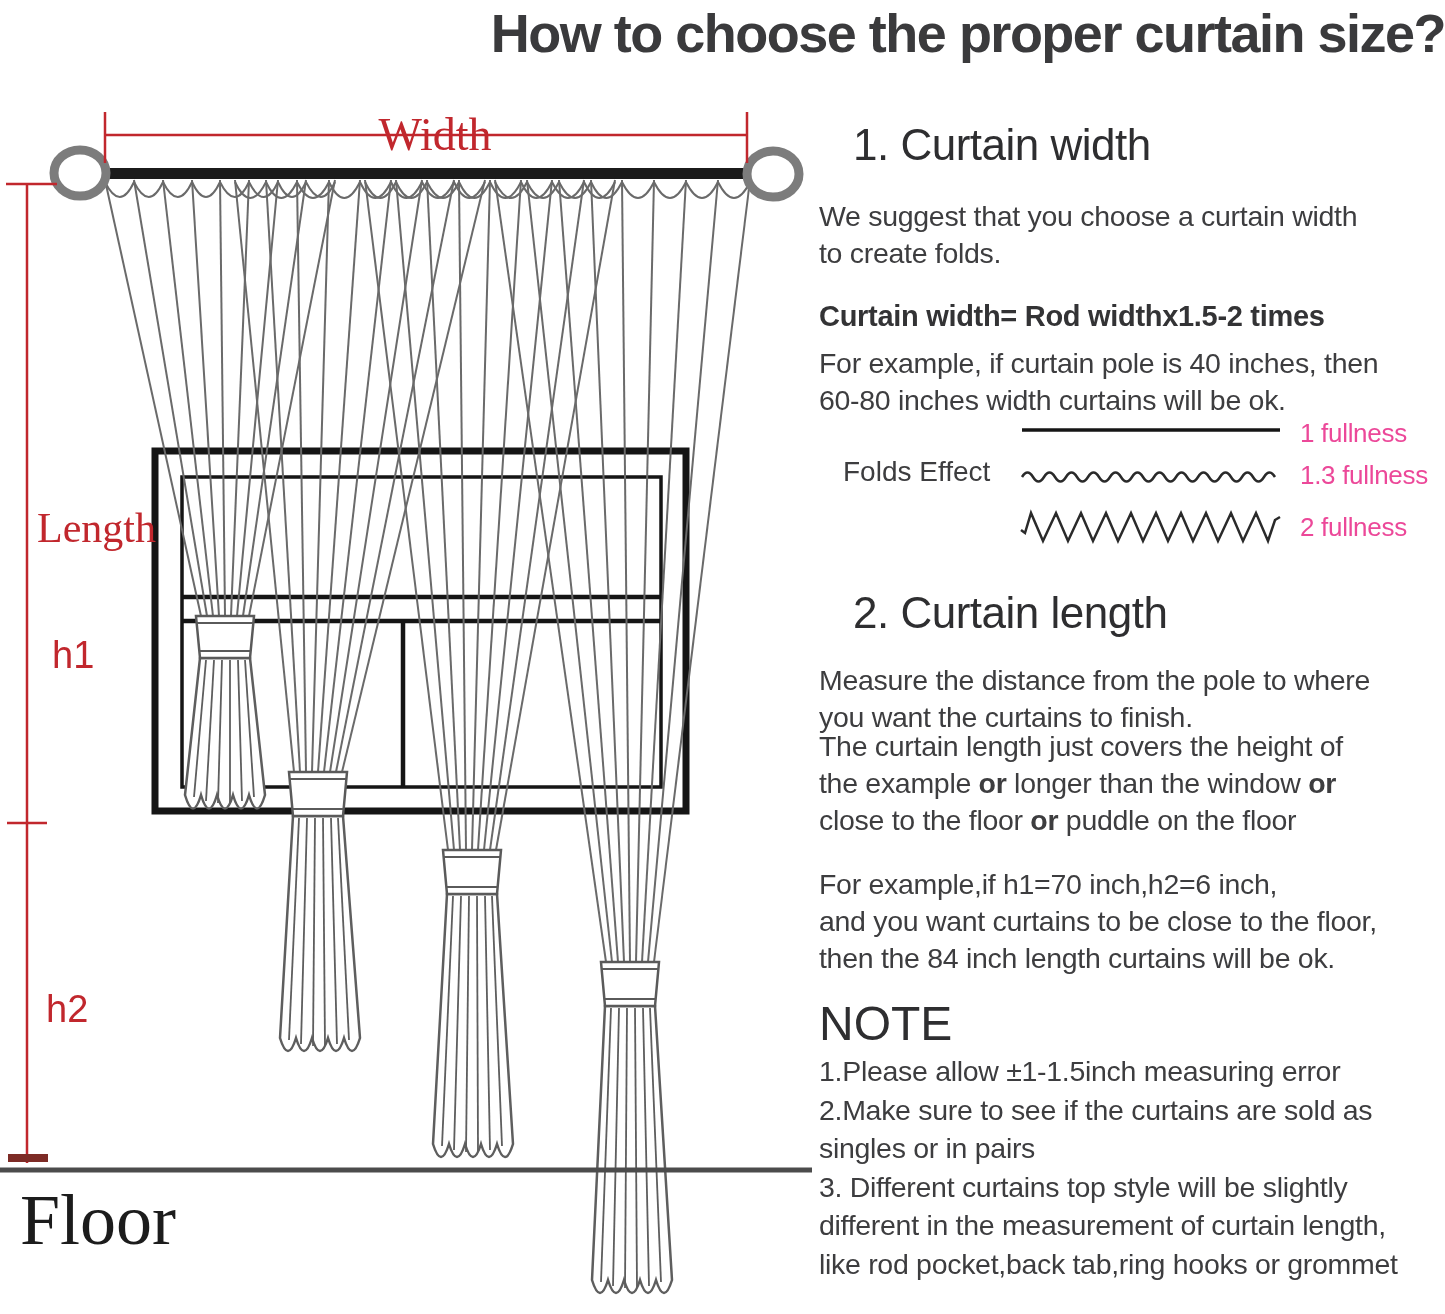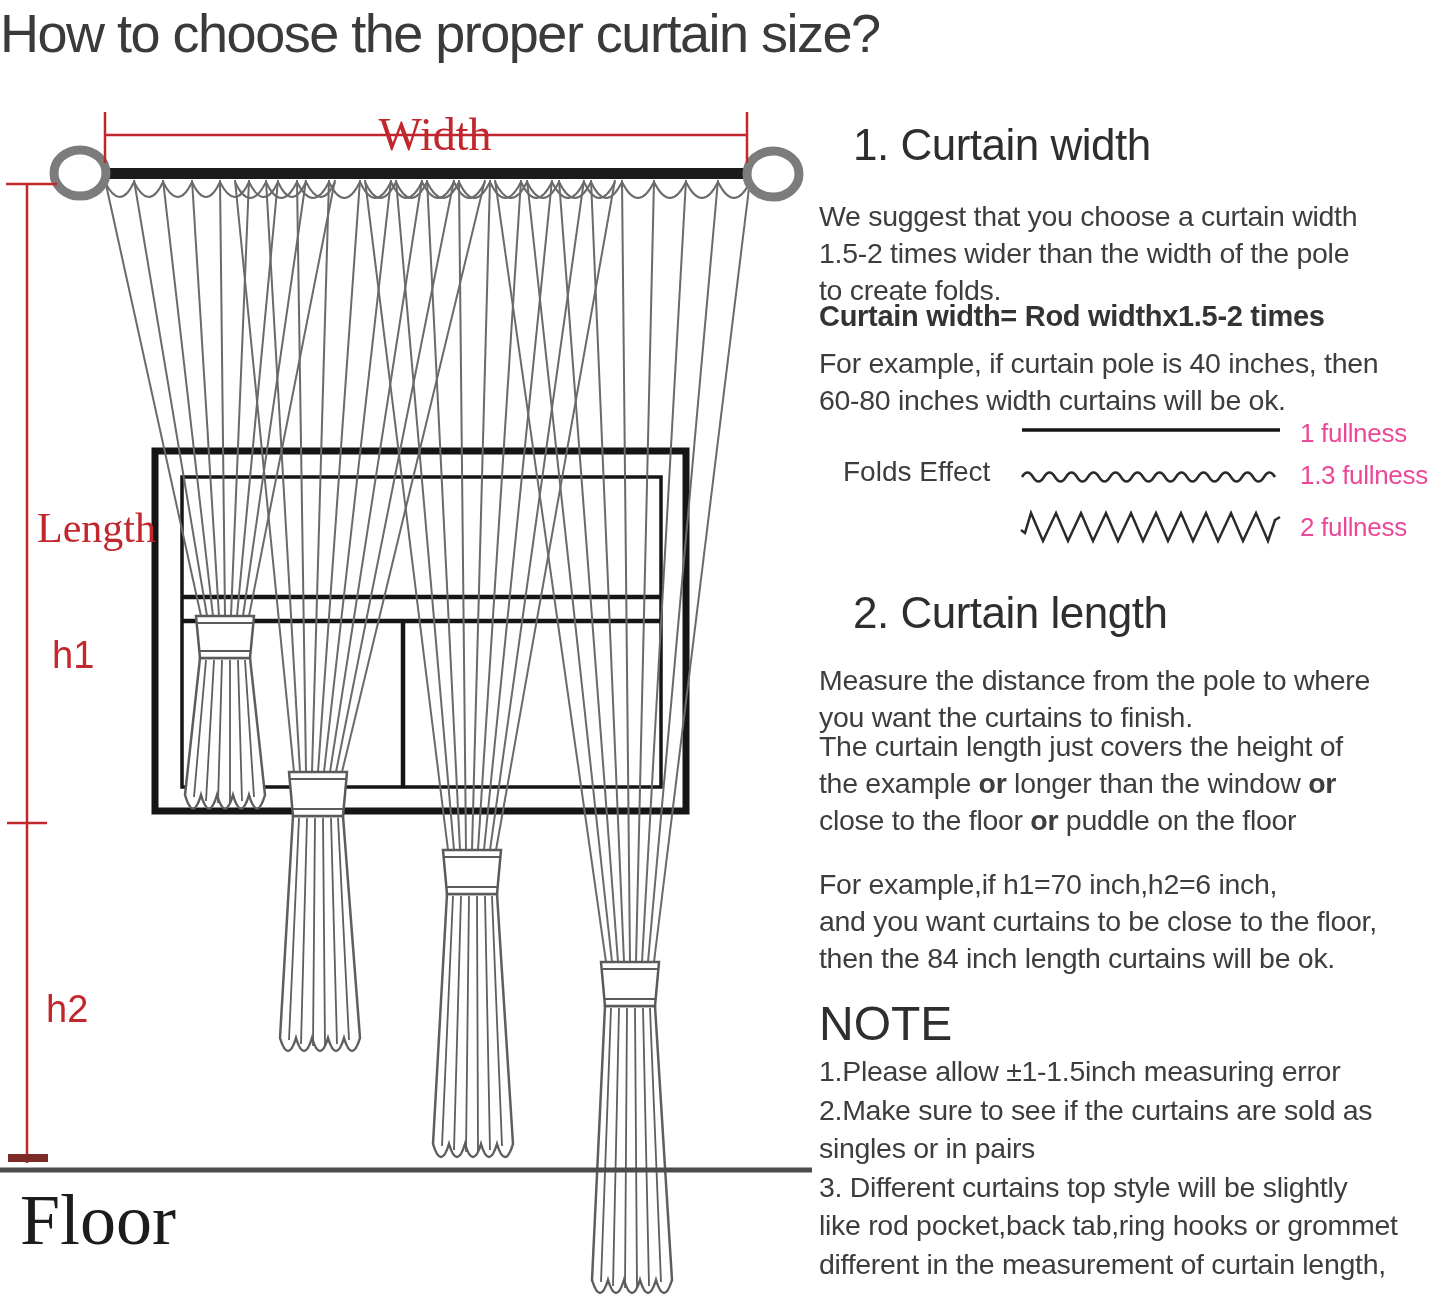--- a/index.html
+++ b/index.html
@@ -1,20 +1,20 @@
 <!DOCTYPE html>
 <html><head>
 <meta charset="utf-8">
 <style>
   html,body{margin:0;padding:0;background:#ffffff;}
   #stage{position:relative;width:1445px;height:1314px;background:#ffffff;overflow:hidden;
          font-family:"Liberation Sans","DejaVu Sans",sans-serif;}
   
-  .title{position:absolute;top:2px;left:0;width:1445px;text-align:left;
-         font-size:54px;font-weight:400;letter-spacing:-1.5px;color:#3a3a3c;white-space:nowrap;}
+  .title{position:absolute;top:2px;left:0;width:1445px;text-align:right;
+         font-size:54px;font-weight:700;letter-spacing:-1.5px;color:#3a3a3c;white-space:nowrap;}
   
   .abs{position:absolute;white-space:nowrap;}
   .sec-head{font-size:44px;color:#2e2e30;letter-spacing:-0.5px;}
   .body-block div{font-size:28.5px;line-height:37px;color:#3d3d3f;letter-spacing:-0.3px;white-space:nowrap;}
   .body-block .seg{white-space:pre;}
   .bold{font-weight:bold;}
   .formula{font-size:29px;font-weight:bold;color:#333335;letter-spacing:-0.3px;}
   .folds-label{font-size:28px;color:#3d3d3f;}
   .fullness-label{font-size:26px;color:#ec4899;letter-spacing:-0.3px;}
   .note-head{font-size:48px;color:#2e2e30;letter-spacing:0px;}
@@ -185,21 +185,20 @@
     <text class="dim-serif" x="37" y="542" font-size="42">Length</text>
     <text class="dim-sans" x="52" y="668" font-size="38">h1</text>
     <text class="dim-sans" x="46" y="1022" font-size="38">h2</text>
     <text class="floor-serif" x="20" y="1244" font-size="72">Floor</text>
   </svg>
 
   <div class="abs sec-head" style="left:853px;top:120px;">1. Curtain width</div>
 
   <div class="abs body-block" style="left:819px;top:198px;">
     <div>We suggest that you choose a curtain width</div>
-    <div>1.5-2 times wider than the width of the pole</div>
     <div>to create folds.</div>
   </div>
 
   <div class="abs formula" style="left:819px;top:300px;">Curtain width= Rod widthx1.5-2 times</div>
 
   <div class="abs body-block" style="left:819px;top:345px;">
     <div>For example, if curtain pole is 40 inches, then</div>
     <div>60-80 inches width curtains will be ok.</div>
   </div>
 
@@ -240,17 +239,17 @@
     <div>then the 84 inch length curtains will be ok.</div>
   </div>
 
   <div class="abs note-head" style="left:819px;top:996px;">NOTE</div>
 
   <div class="abs note-block" style="left:819px;top:1052px;">
     <div>1.Please allow ±1-1.5inch measuring error</div>
     <div>2.Make sure to see if the curtains are sold as</div>
     <div>singles or in pairs</div>
     <div>3. Different curtains top style will be slightly</div>
+    <div>different in the measurement of curtain length,</div>
     <div>like rod pocket,back tab,ring hooks or grommet</div>
-    <div>different in the measurement of curtain length,</div>
   </div>
 
 </div>
 
 </body></html>

